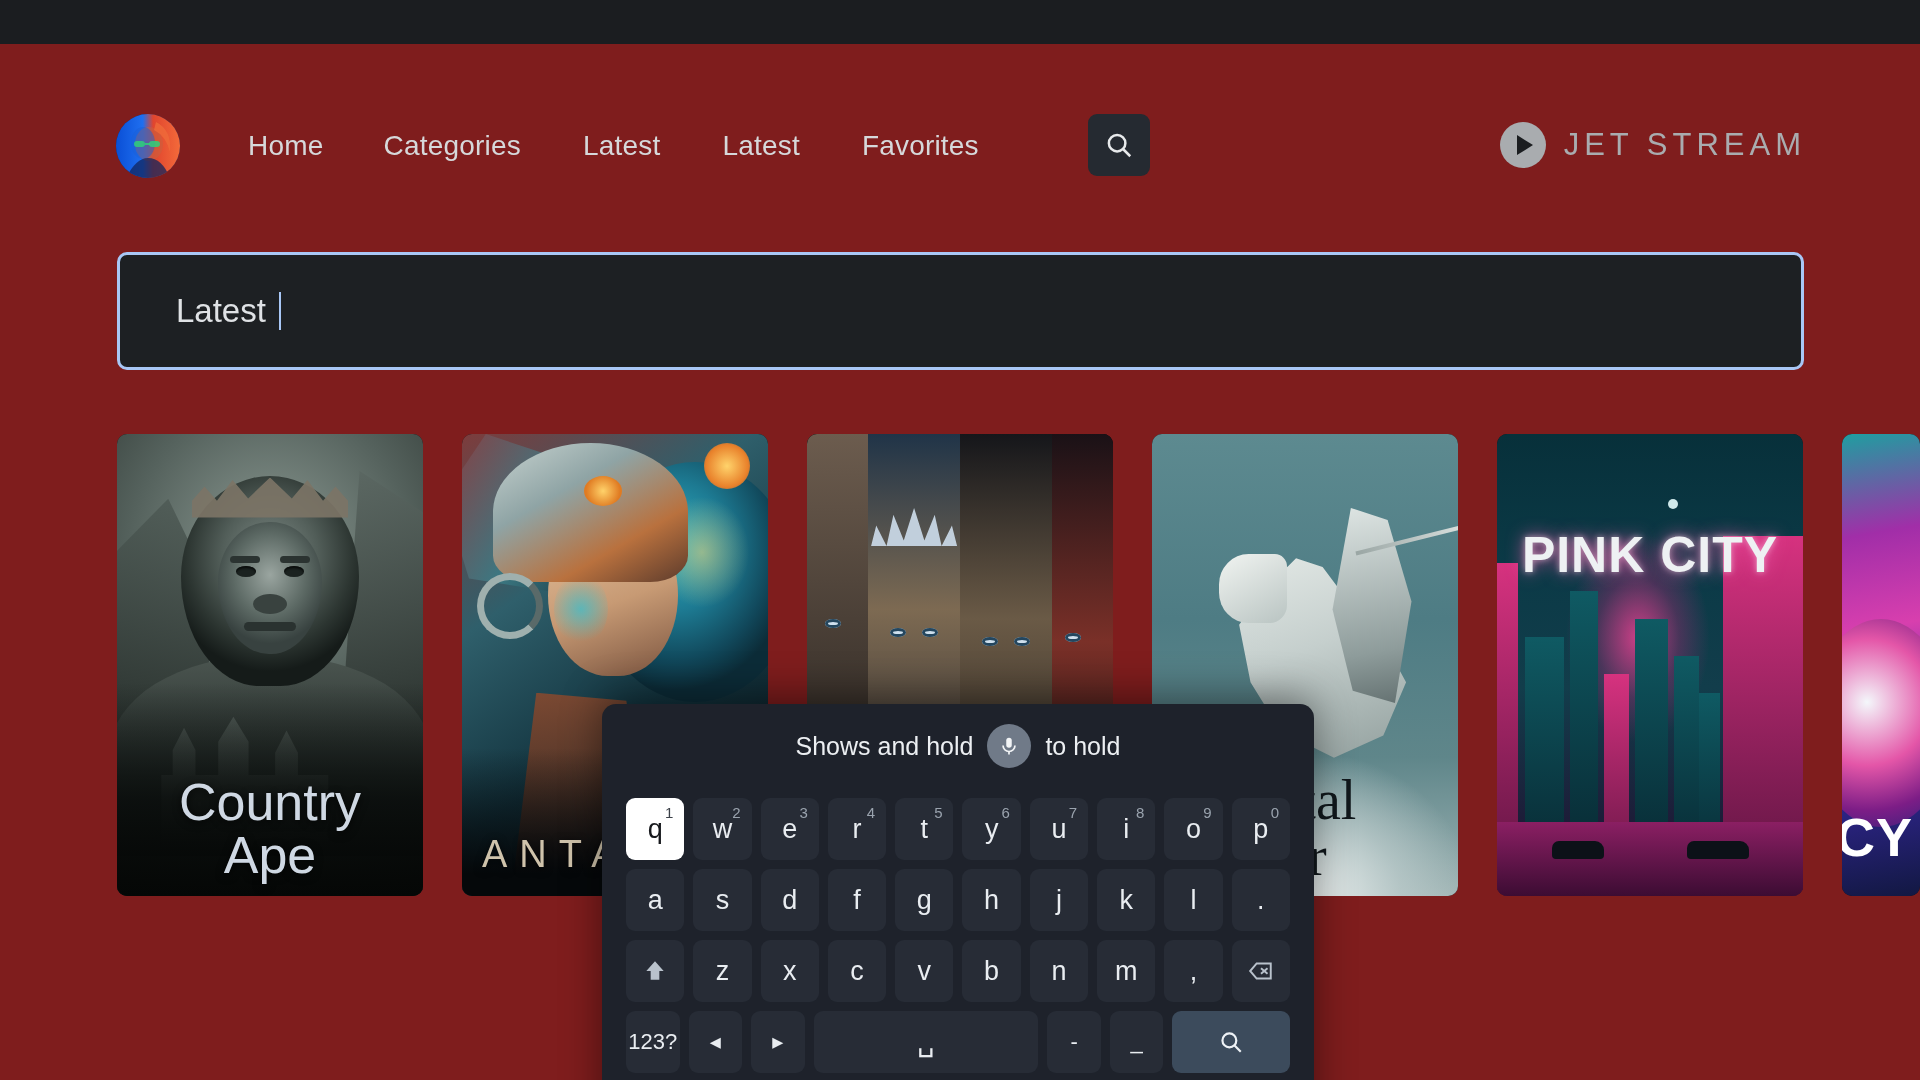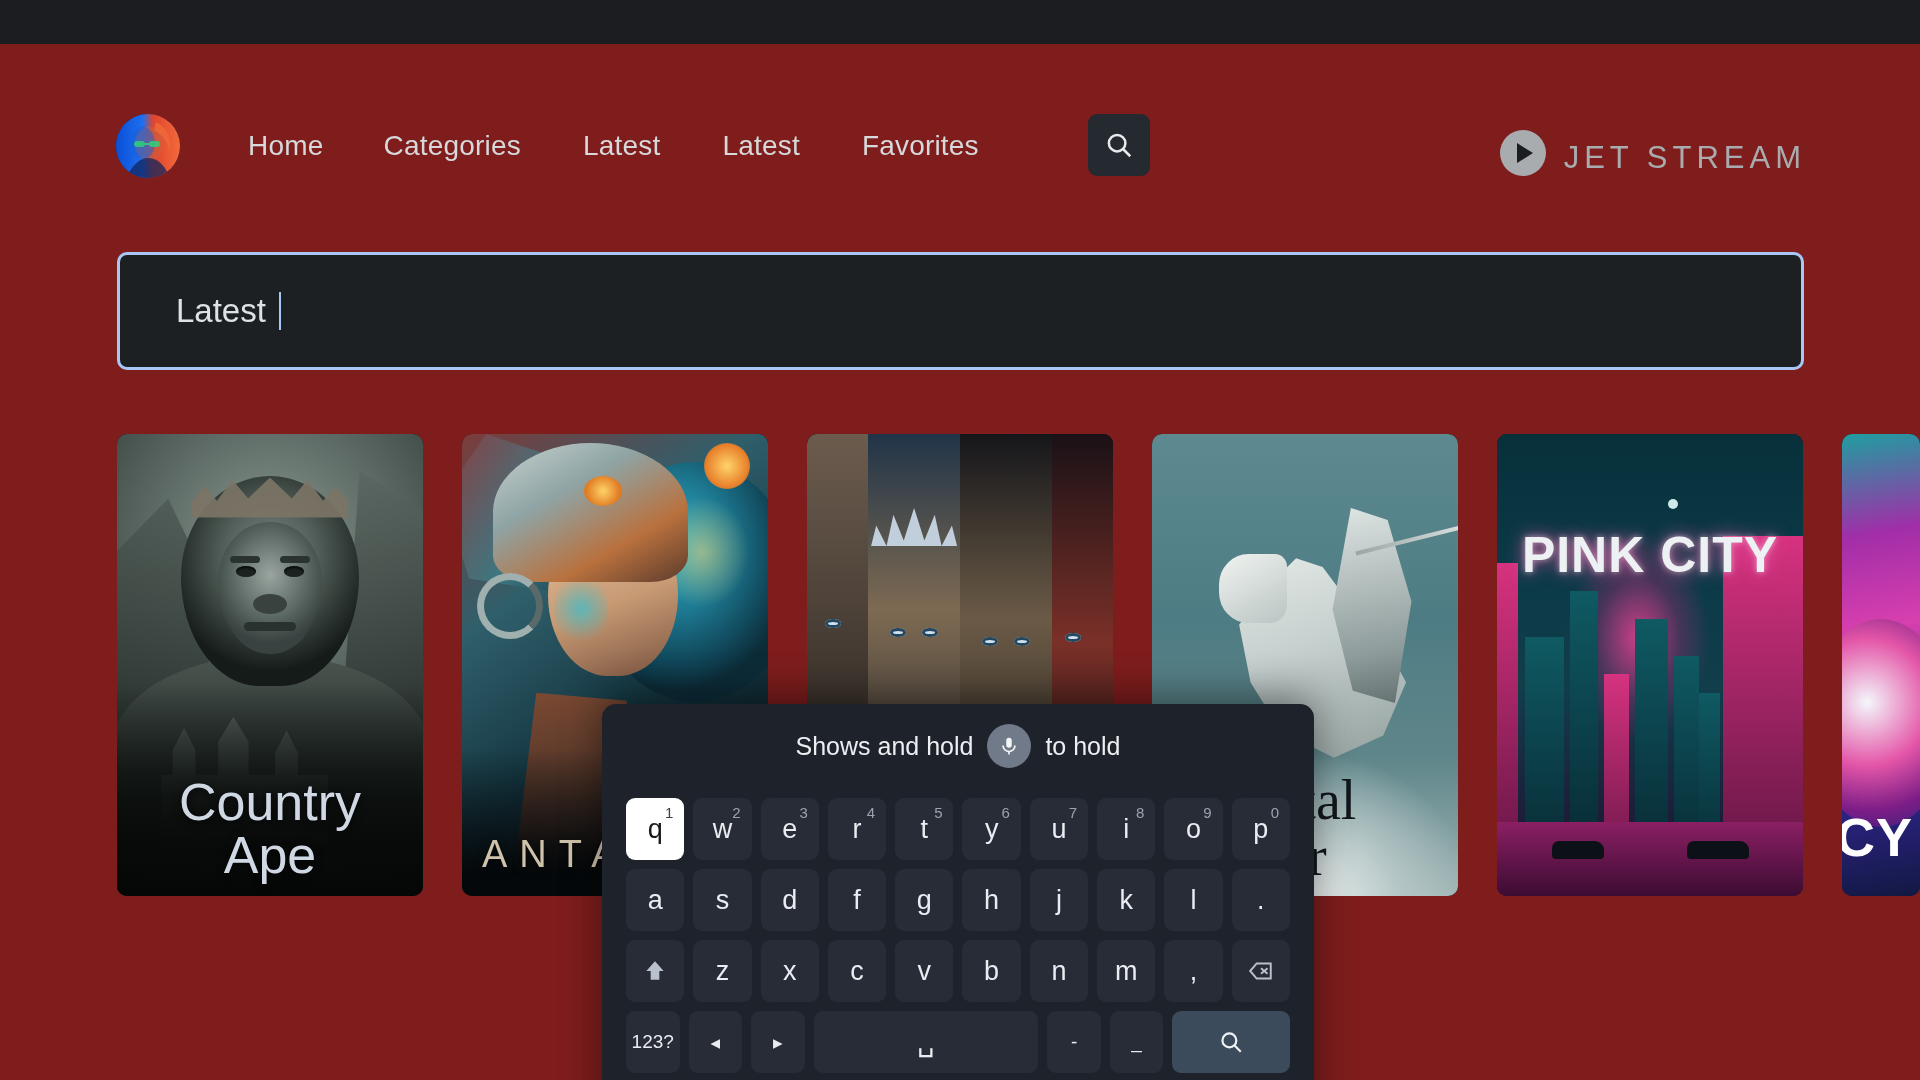--- a/index.html
+++ b/index.html
@@ -32,21 +32,21 @@
   .search-btn {
     position: absolute; left: 1088px; top: 70px;
     width: 62px; height: 62px; border-radius: 9px;
     background: #252a31; display: flex; align-items: center; justify-content: center;
     cursor: pointer;
   }
   .search-btn svg { width: 30px; height: 30px; }
 
   .brand {
     position: absolute; right: 114px; top: 70px; height: 62px;
-    display: flex; align-items: flex-end; gap: 18px;
+    display: flex; align-items: center; gap: 18px;
   }
   .brand-mark {
     width: 46px; height: 46px; border-radius: 50%;
     background: #a9acaf; display: flex; align-items: center; justify-content: center;
   }
   .brand-mark .tri {
     width: 0; height: 0; margin-left: 5px;
     border-left: 16px solid #1b1d20;
     border-top: 10px solid transparent;
     border-bottom: 10px solid transparent;
@@ -224,21 +224,21 @@
     position: relative; color: #e9edf1; font-size: 27px; cursor: pointer;
   }
   .key .alt {
     position: absolute; top: 6px; right: 11px; font-size: 15px; color: #9aa3ae;
   }
   .key.sel { background: #ffffff; color: #16181c; }
   .key.sel .alt { color: #3b4048; }
   .key.wide2 { flex: 2.2 1 0; }
   .key.space { flex: 4.2 1 0; }
   .key.accent { background: #3c4b5c; }
-  .key.sm { font-size: 19px; }
+  .key.sm { font-size: 22px; }
   .key svg { width: 26px; height: 26px; }
 </style>
 </head>
 <body>
 
 <div id="root">
 
   <div class="header">
 
     <div class="avatar">

